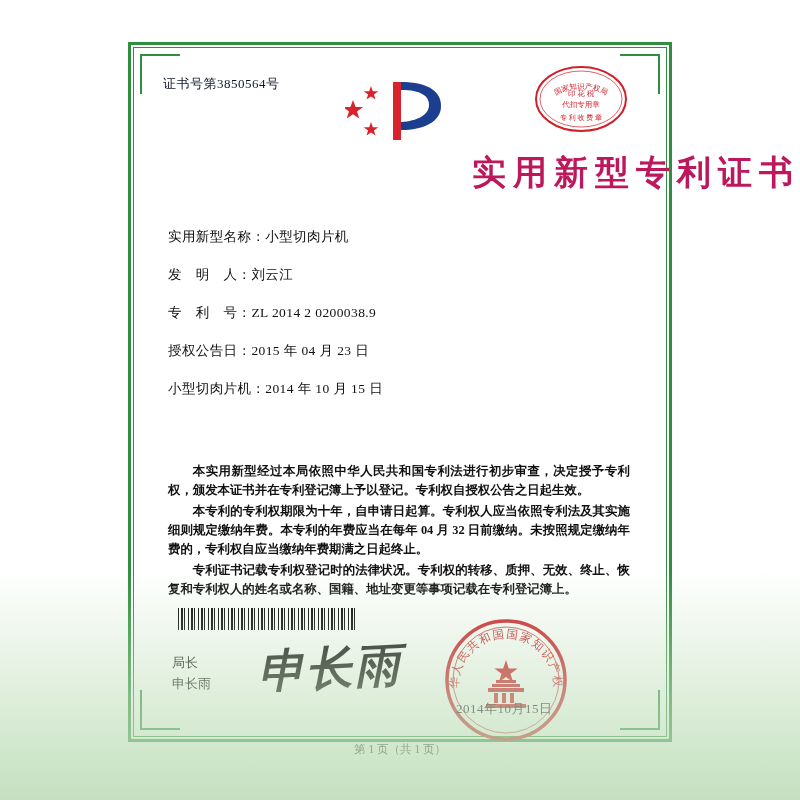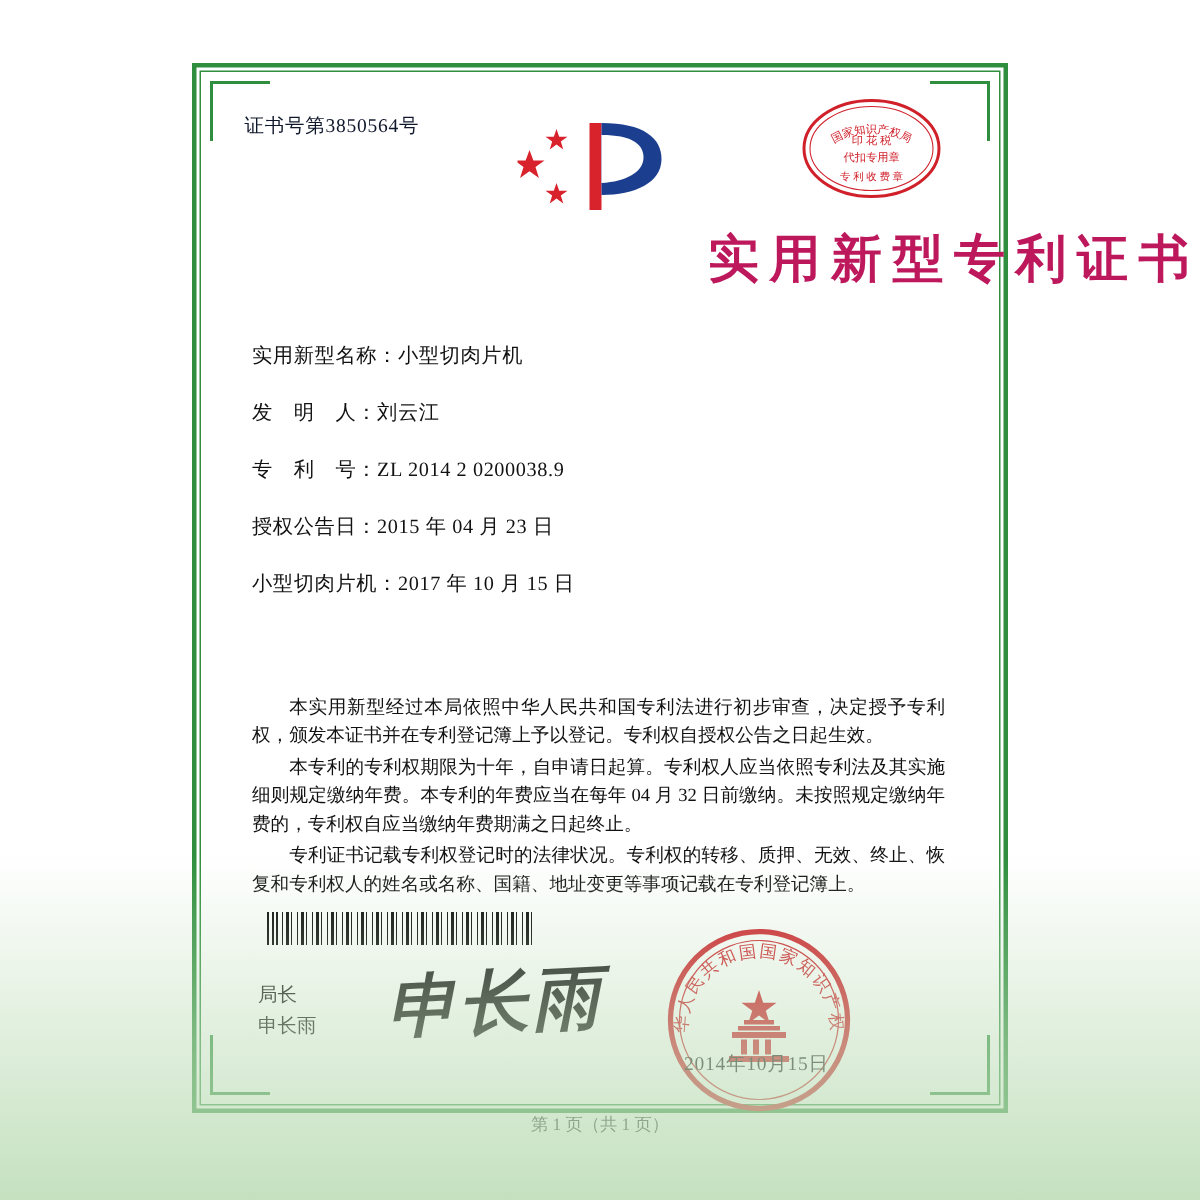--- a/index.html
+++ b/index.html
@@ -128,20 +128,21 @@
     top: 462px;
     width: 462px;
     font-size: 12.4px;
     line-height: 19px;
     color: #111;
     text-align: justify;
   }
   .body-text p {
     margin: 0 0 2px 0;
     text-indent: 2em;
+    font-weight: bold;
   }
 
   .barcode {
     position: absolute;
     left: 178px;
     top: 608px;
     width: 180px;
     height: 22px;
     background: repeating-linear-gradient(
       to right,
@@ -254,21 +255,21 @@
     <div class="field-row">
       <span class="field-label">发　明　人：</span><span class="field-value">刘云江</span>
     </div>
     <div class="field-row">
       <span class="field-label">专　利　号：</span><span class="field-value">ZL 2014 2 0200038.9</span>
     </div>
     <div class="field-row">
       <span class="field-label">授权公告日：</span><span class="field-value">2015 年 04 月 23 日</span>
     </div>
     <div class="field-row">
-      <span class="field-label">小型切肉片机：</span><span class="field-value">2017 年 10 月 15 日</span>
+      <span class="field-label">小型切肉片机：</span><span class="field-value">2014 年 10 月 15 日</span>
     </div>
   </div>
 
   <div class="body-text">
     <p>本实用新型经过本局依照中华人民共和国专利法进行初步审查，决定授予专利权，颁发本证书并在专利登记簿上予以登记。专利权自授权公告之日起生效。</p>
     <p>本专利的专利权期限为十年，自申请日起算。专利权人应当依照专利法及其实施细则规定缴纳年费。本专利的年费应当在每年 04 月 32 日前缴纳。未按照规定缴纳年费的，专利权自应当缴纳年费期满之日起终止。</p>
     <p>专利证书记载专利权登记时的法律状况。专利权的转移、质押、无效、终止、恢复和专利权人的姓名或名称、国籍、地址变更等事项记载在专利登记簿上。</p>
   </div>
 
   <div class="barcode"></div>

